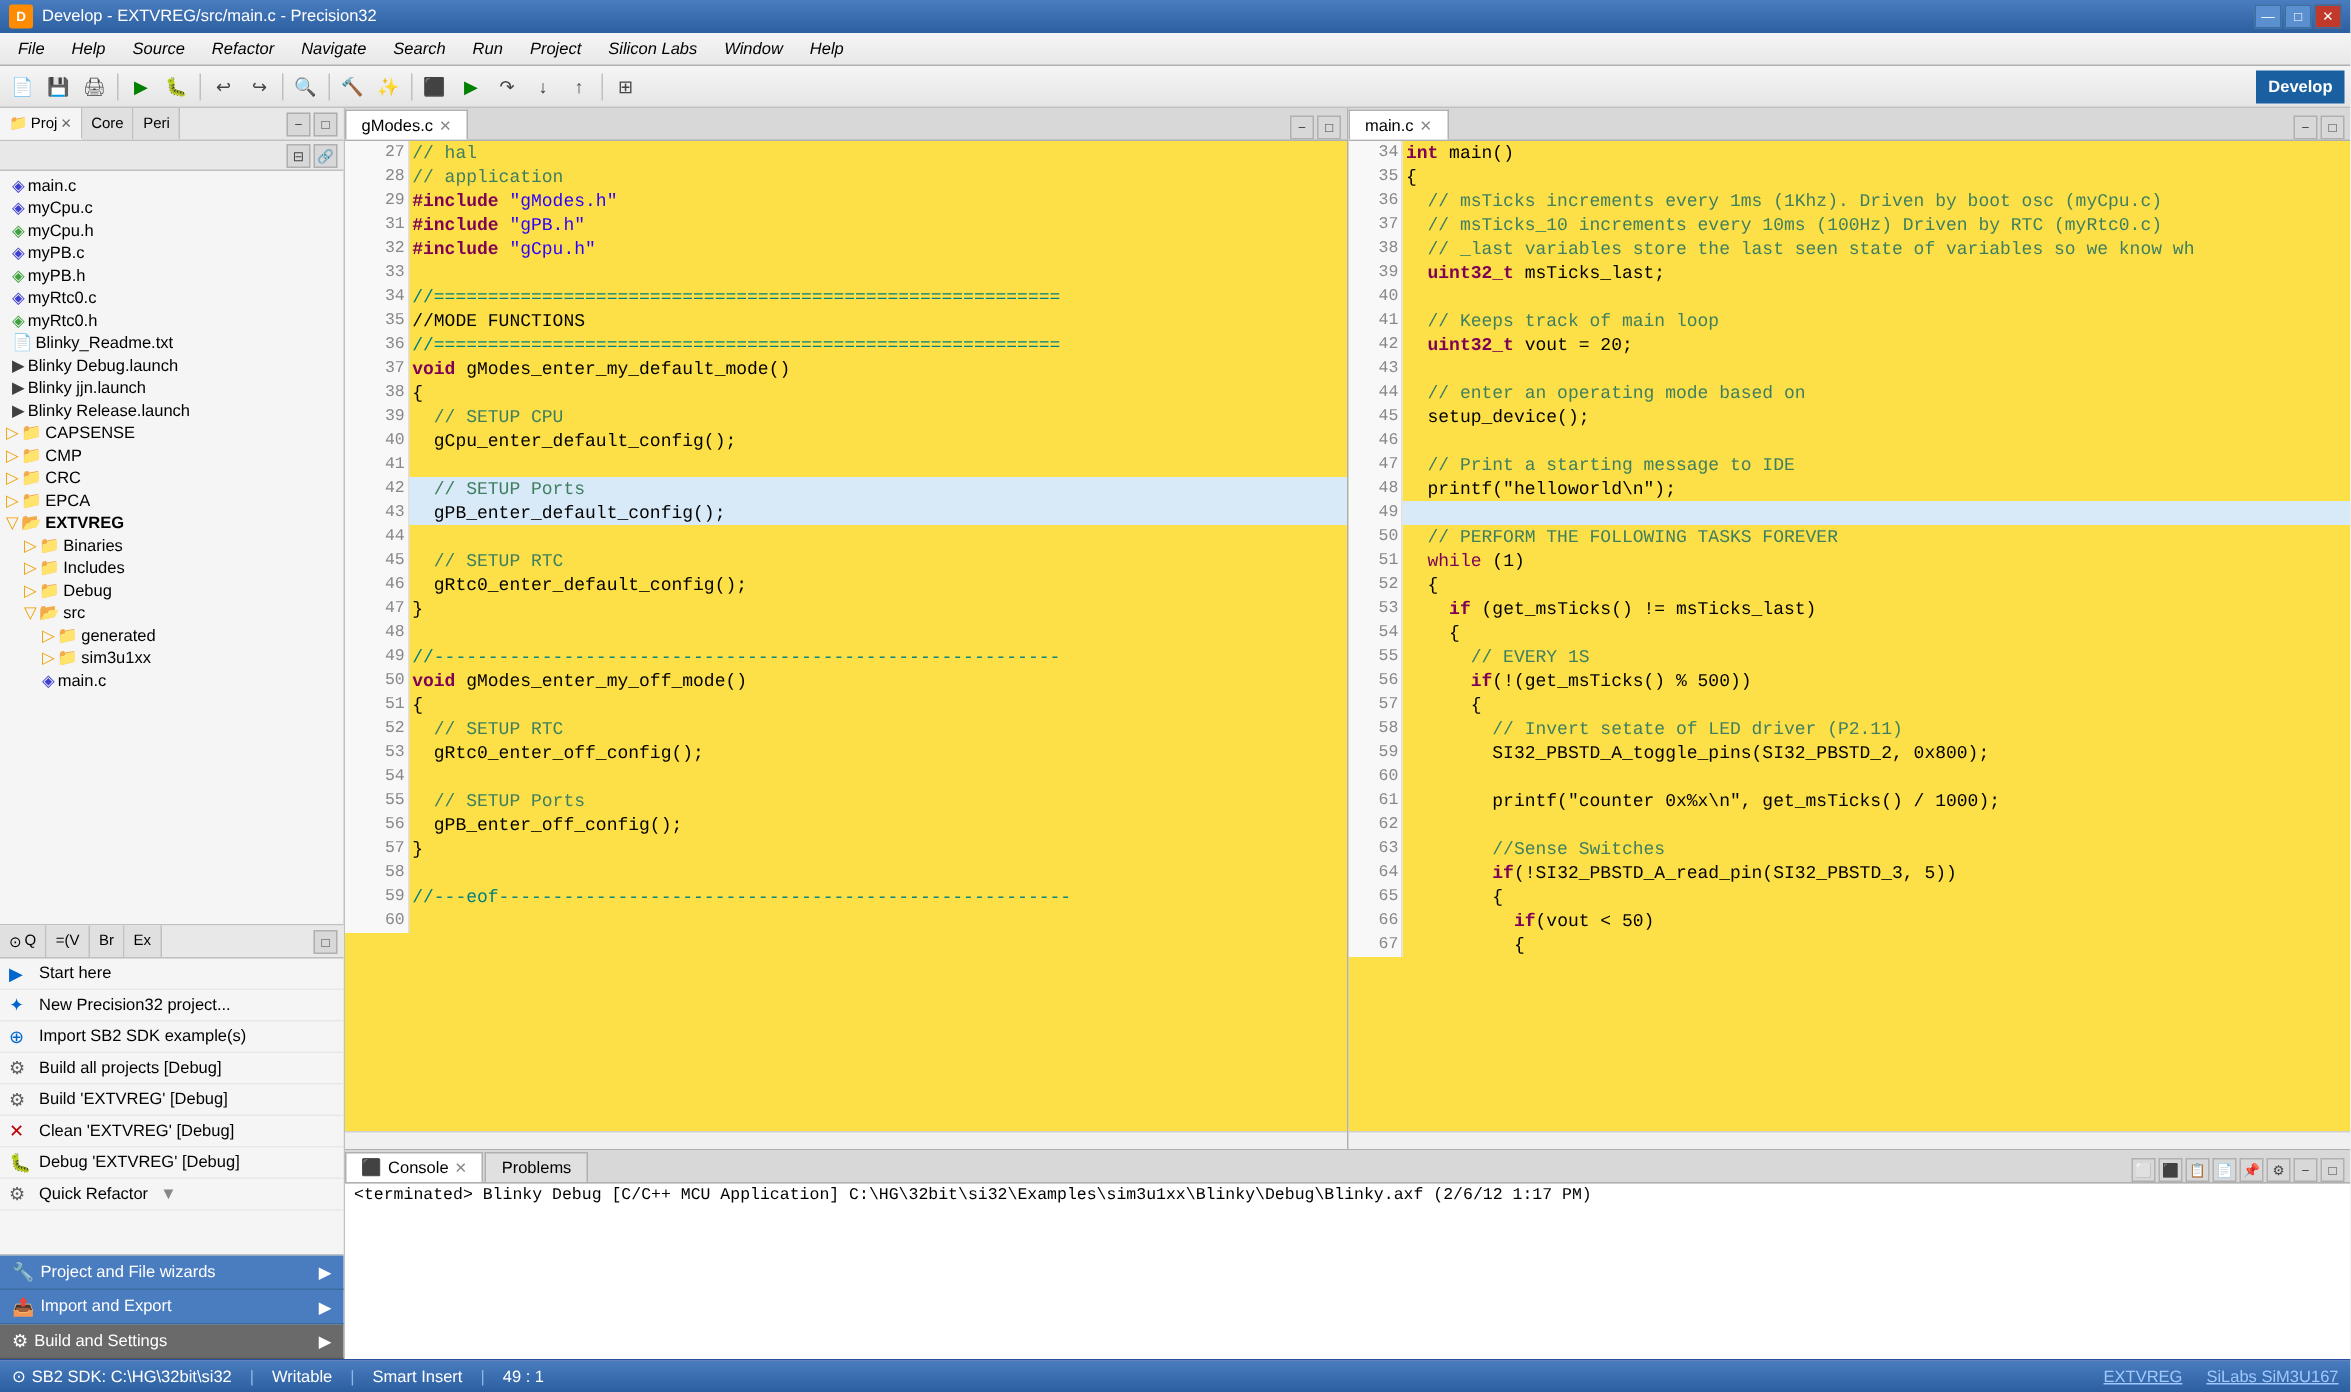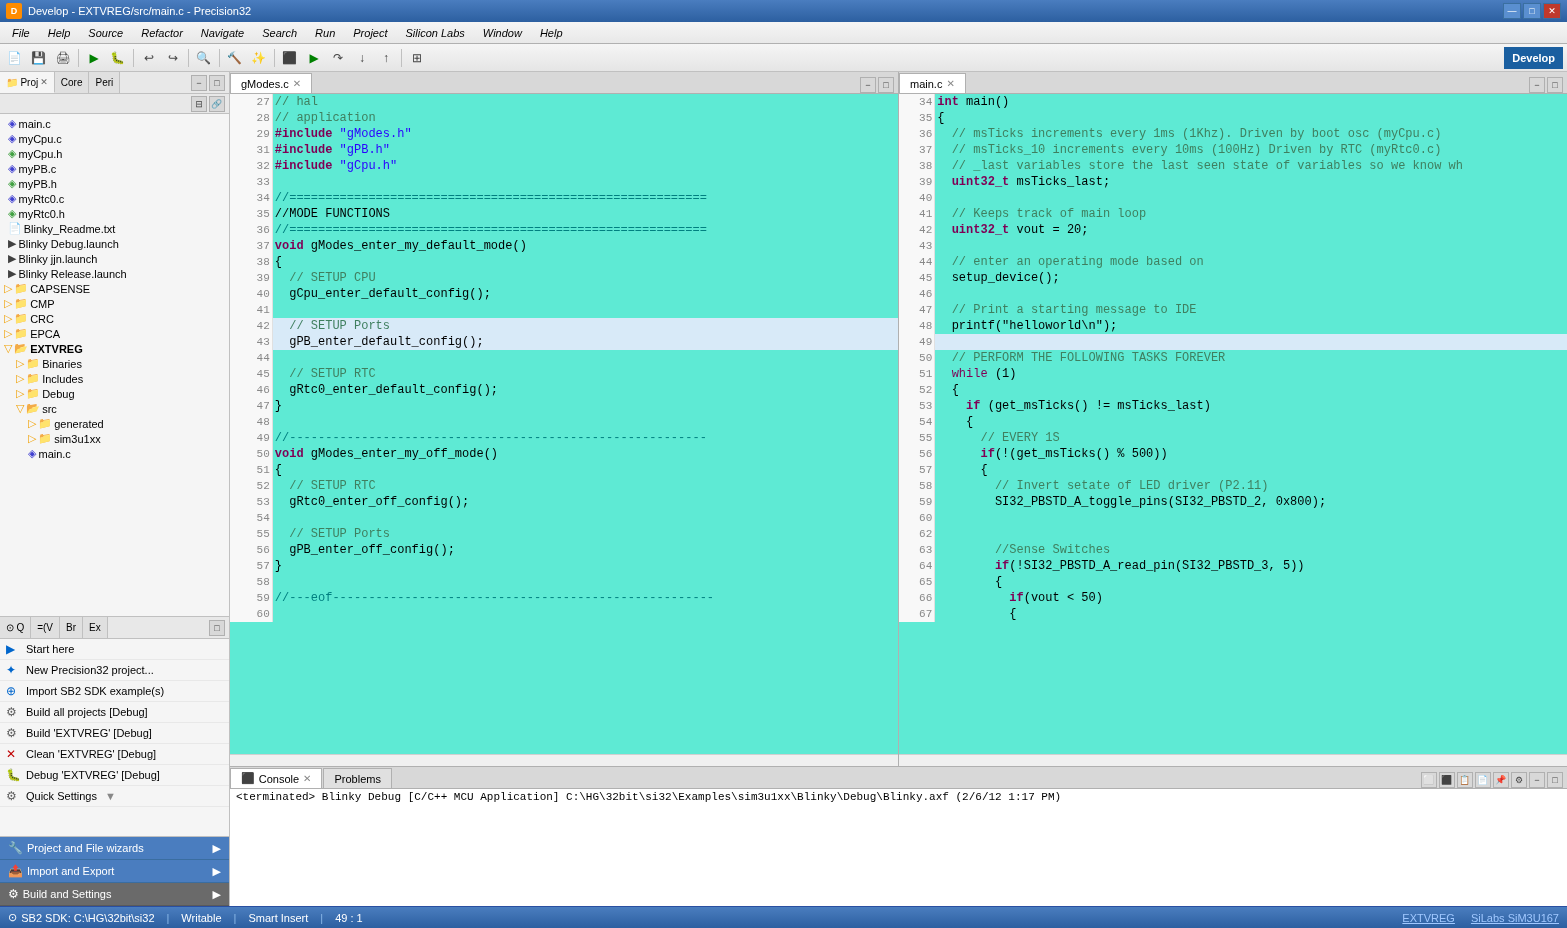--- a/index.html
+++ b/index.html
@@ -57,21 +57,21 @@
     #center-area { flex: 1; display: flex; flex-direction: column; overflow: hidden; }
     
     
     .editor-tabs { display: flex; background: #d8d8d8; border-bottom: 1px solid #b0b0b0; height: 22px; align-items: flex-end; }
     .ed-tab { padding: 2px 10px; font-size: 11px; cursor: pointer; background: #e0e0e0; border: 1px solid #b0b0b0; border-bottom: none; margin-right: 1px; height: 20px; display: flex; align-items: center; gap: 4px; }
     .ed-tab.active { background: white; z-index: 1; }
     .ed-tab .close-x { color: #888; font-size: 10px; cursor: pointer; }
     
     
     .code-container { flex: 1; overflow: hidden; display: flex; flex-direction: column; }
-    .code-scroll { flex: 1; overflow: auto; background: #5eead4; }
+    .code-scroll { flex: 1; overflow: auto; background: #fde047; }
     .code-table { border-collapse: collapse; font-family: 'Courier New', monospace; font-size: 12px; min-width: 100%; }
     .code-table td { padding: 0 2px; white-space: pre; line-height: 16px; }
     .line-num { color: #888; background: #f8f8f8; border-right: 1px solid #e0e0e0; min-width: 30px; text-align: right; padding-right: 6px; user-select: none; font-size: 11px; }
     .code-cell { padding-left: 6px; }
     
     
     #editors { flex: 1; display: flex; overflow: hidden; }
     #editor-left { flex: 1; display: flex; flex-direction: column; border-right: 1px solid #b0b0b0; overflow: hidden; }
     #editor-right { flex: 1; display: flex; flex-direction: column; overflow: hidden; }
     
@@ -326,21 +326,21 @@
         <div class="lb-item">
           <span class="lb-icon" style="color:#c00000;">✕</span>
           <span>Clean 'EXTVREG' [Debug]</span>
         </div>
         <div class="lb-item">
           <span class="lb-icon" style="color:#0066cc;">🐛</span>
           <span>Debug 'EXTVREG' [Debug]</span>
         </div>
         <div class="lb-item">
           <span class="lb-icon" style="color:#606060;">⚙</span>
-          <span>Quick Settings</span>
+          <span>Quick Refactor</span>
           <span style="margin-left:4px;color:#888;">▼</span>
         </div>
       </div>
 
       <div id="quick-settings">
         <div class="qs-item">
           <span style="font-size:12px;">🔧</span>
           <span>Project and File wizards</span>
           <span style="margin-left:auto;">▶</span>
         </div>
@@ -632,20 +632,24 @@
                     <td class="line-num">58</td>
                     <td class="code-cell"><span style="color:#3f7f5f;">        // Invert setate of LED driver (P2.11)</span></td>
                   </tr>
                   <tr>
                     <td class="line-num">59</td>
                     <td class="code-cell">        SI32_PBSTD_A_toggle_pins(SI32_PBSTD_2, 0x800);</td>
                   </tr>
                   <tr>
                     <td class="line-num">60</td>
                     <td class="code-cell"></td>
+                  </tr>
+                  <tr>
+                    <td class="line-num">61</td>
+                    <td class="code-cell">        printf("counter 0x%x\n", get_msTicks() / 1000);</td>
                   </tr>
                   <tr>
                     <td class="line-num">62</td>
                     <td class="code-cell"></td>
                   </tr>
                   <tr>
                     <td class="line-num">63</td>
                     <td class="code-cell"><span style="color:#3f7f5f;">        //Sense Switches</span></td>
                   </tr>
                   <tr>

